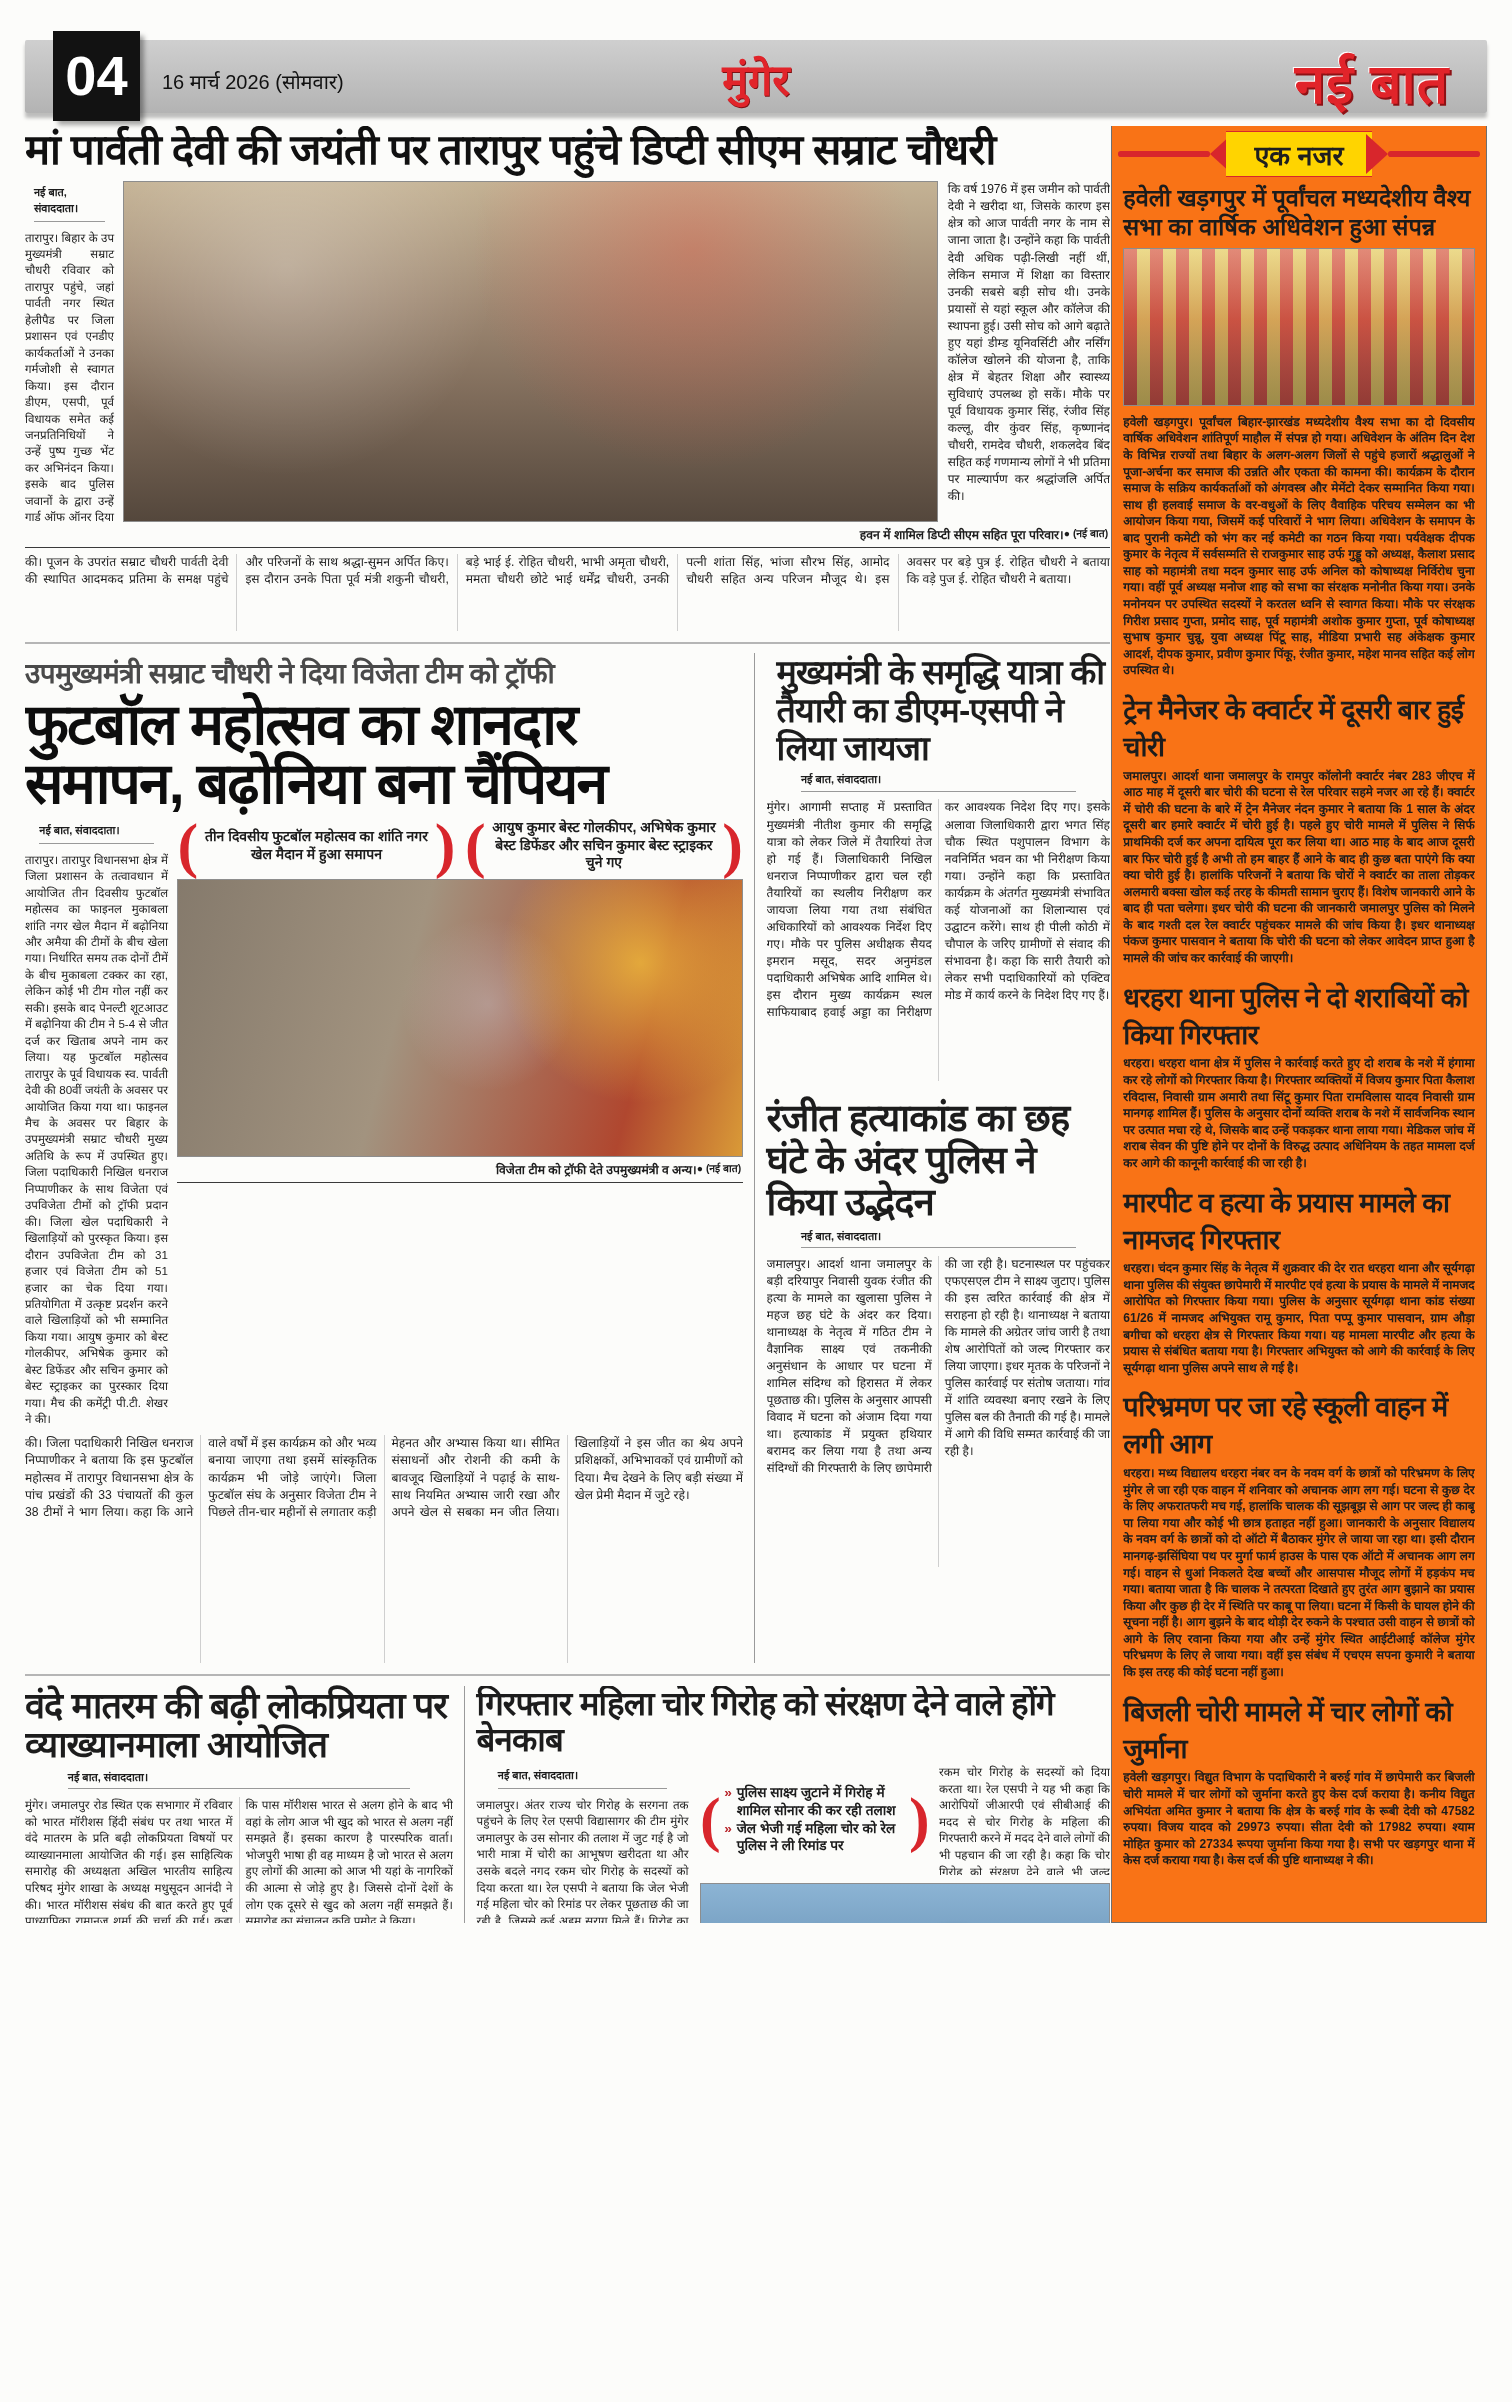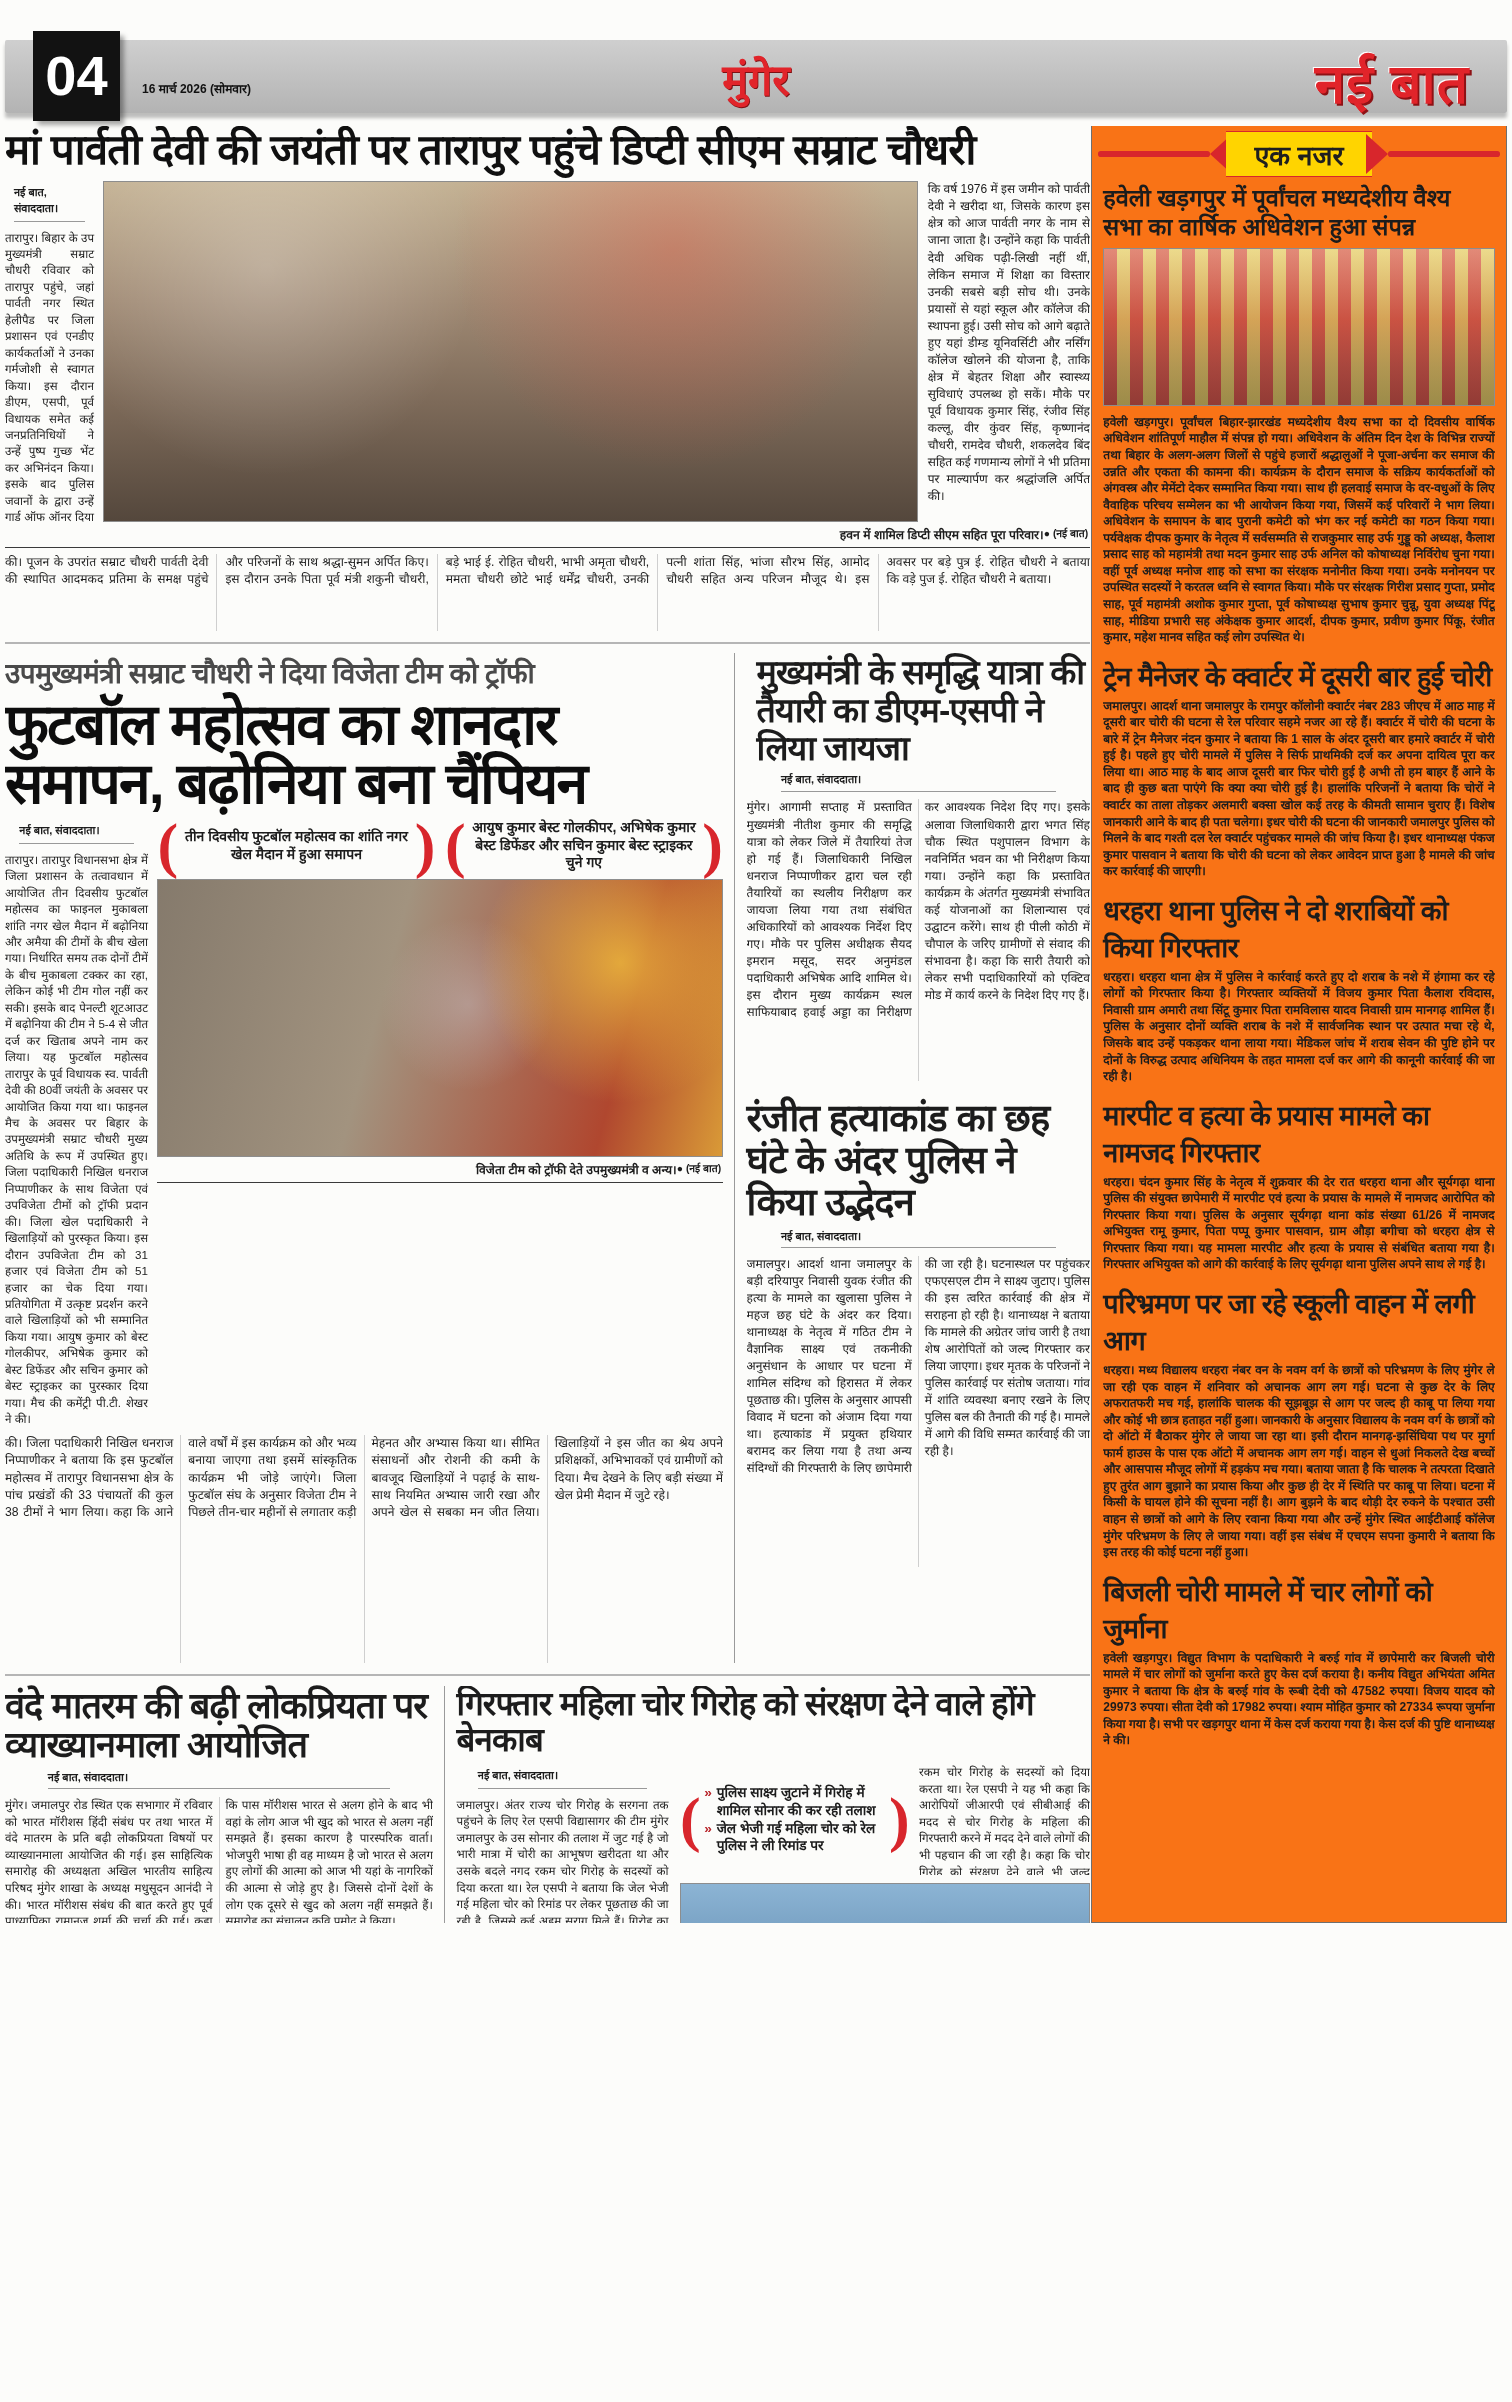--- a/index.html
+++ b/index.html
@@ -1,22 +1,22 @@
 <!DOCTYPE html>
 <html style="font-size:15px"><head>
 <meta charset="utf-8">
 <style>
   * { margin:0; padding:0; box-sizing:border-box; }
   body { background:#e8e8e4; font-family:"Liberation Sans", sans-serif; }
-  .page { width:1512px; height:2402px; margin:0 auto; background:#fcfcfa; color:#1c1c1c; overflow:hidden; position:relative; padding:0 5px; }
+  .page { width:1512px; height:2402px; margin:0 auto; background:#fcfcfa; color:#1c1c1c; overflow:hidden; position:relative; padding:0 25px; }
 
   
   .masthead { margin-top:40px; height:73px; background:linear-gradient(#cfcfcf,#b3b3b3); position:relative; box-shadow:0 4.7px 3.8px rgba(0,0,0,.25); border-radius:1.9px; }
   .pageno { position:absolute; left:28px; top:-9.4px; width:87px; height:90px; background:#121212; color:#fff; font-size:56px; font-weight:800; display:flex; align-items:center; justify-content:center; box-shadow:4.7px 4.7px 4.7px rgba(0,0,0,.35); }
-  .issue-date { position:absolute; left:137px; top:40px; font-size:12px; font-weight:700; color:#111; }
+  .issue-date { position:absolute; left:137px; top:28px; font-size:20px; font-weight:400; color:#111; }
   .city { position:absolute; left:0; right:0; top:9.4px; text-align:center; font-size:43px; font-weight:800; color:#e1242a; text-shadow:0.9px 0.9px 0 #7e1013; }
   .paper { position:absolute; right:38px; top:3.8px; font-size:55px; font-weight:800; color:#e1242a; text-shadow:1.9px 1.9px 0 #8e1114, -0.9px -0.9px 0 #fff; letter-spacing:0.9px; }
 
   
   .byline { text-align:left; font-weight:700; font-size:11px; margin:3.8px auto 7.5px; width:80%; border-bottom:0.9px solid #999; padding-bottom:4.7px; }
   .body-text { font-size:12.2px; line-height:1.42; text-align:justify; }
   .caption-row { display:flex; justify-content:flex-end; font-weight:700; font-size:12.2px; padding:3.8px 1.9px; border-bottom:1.9px solid #3a3a3a; }
   .credit { font-size:10.4px; font-weight:700; }
   .photo { border:0.9px solid #8d8d8d; }
 

